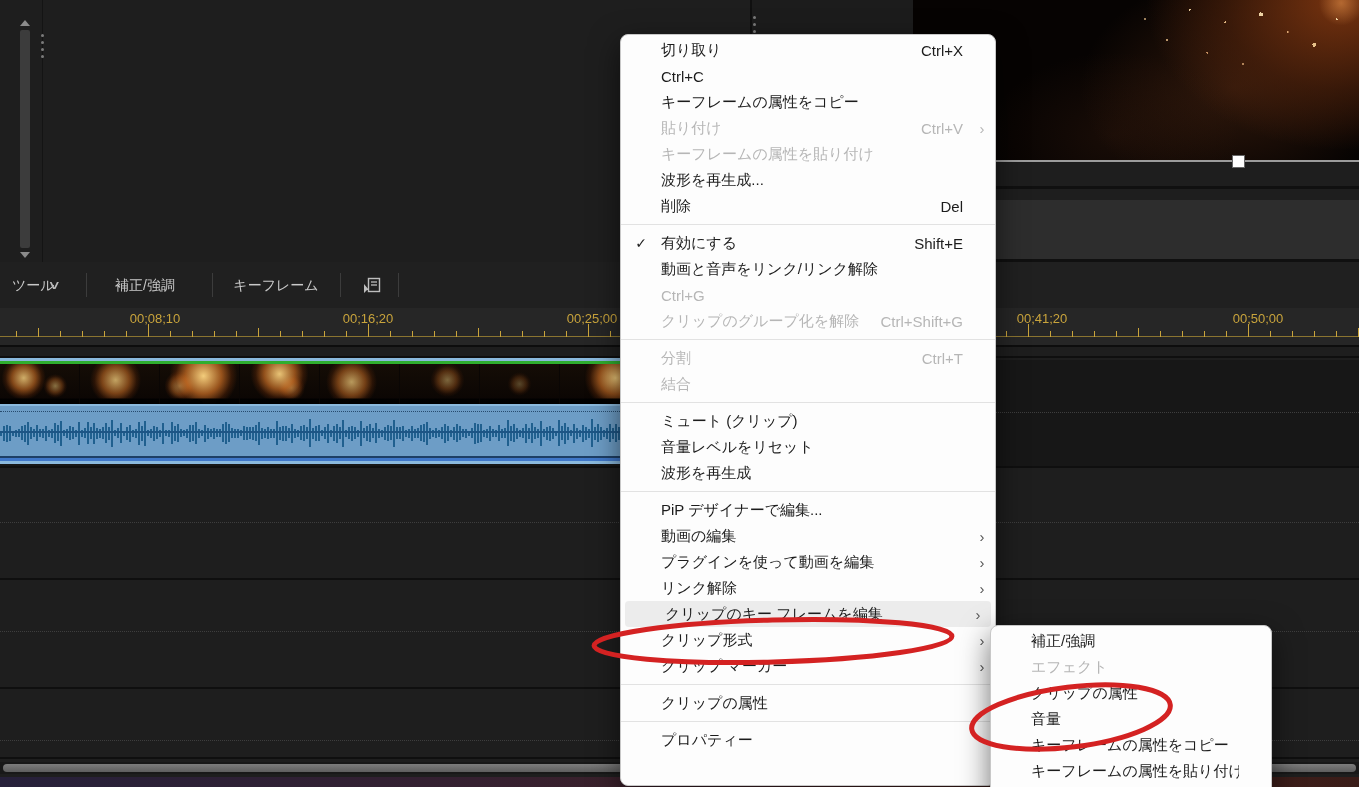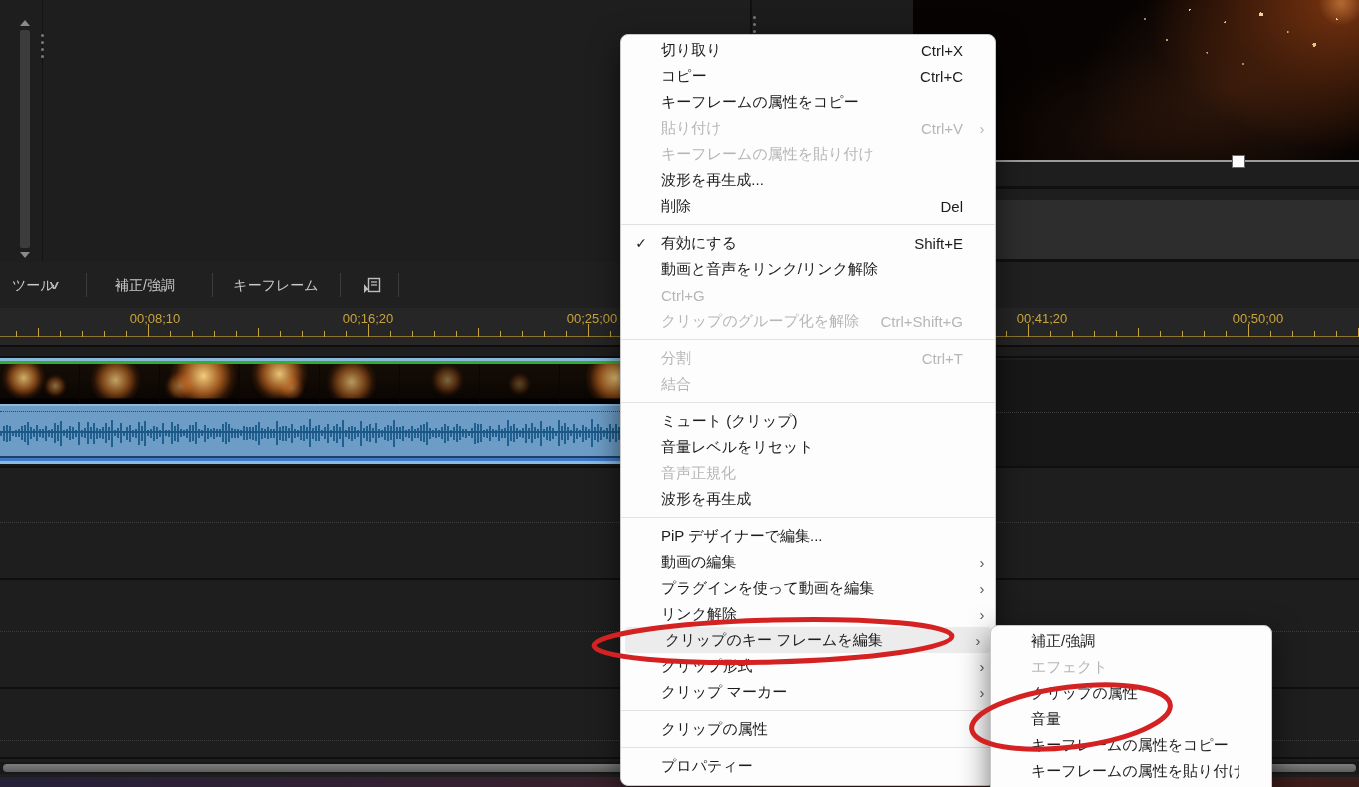--- a/index.html
+++ b/index.html
@@ -485,21 +485,20 @@
 
   <div class="menu" id="context-menu">
       <div class="mi">
         <span class="mi-check"></span>
         <span class="mi-label">切り取り</span>
         <span class="mi-shortcut">Ctrl+X</span>
         <span class="mi-arrow"></span>
       </div>
       <div class="mi">
         <span class="mi-check"></span>
-        <span class="mi-label">コピー</span>
         <span class="mi-shortcut">Ctrl+C</span>
         <span class="mi-arrow"></span>
       </div>
       <div class="mi">
         <span class="mi-check"></span>
         <span class="mi-label">キーフレームの属性をコピー</span>
         <span class="mi-shortcut"></span>
         <span class="mi-arrow"></span>
       </div>
       <div class="mi dis">
@@ -566,26 +565,20 @@
       <div class="msep"></div>
       <div class="mi">
         <span class="mi-check"></span>
         <span class="mi-label">ミュート (クリップ)</span>
         <span class="mi-shortcut"></span>
         <span class="mi-arrow"></span>
       </div>
       <div class="mi">
         <span class="mi-check"></span>
         <span class="mi-label">音量レベルをリセット</span>
-        <span class="mi-shortcut"></span>
-        <span class="mi-arrow"></span>
-      </div>
-      <div class="mi dis">
-        <span class="mi-check"></span>
-        <span class="mi-label">音声正規化</span>
         <span class="mi-shortcut"></span>
         <span class="mi-arrow"></span>
       </div>
       <div class="mi">
         <span class="mi-check"></span>
         <span class="mi-label">波形を再生成</span>
         <span class="mi-shortcut"></span>
         <span class="mi-arrow"></span>
       </div>
       <div class="msep"></div>

